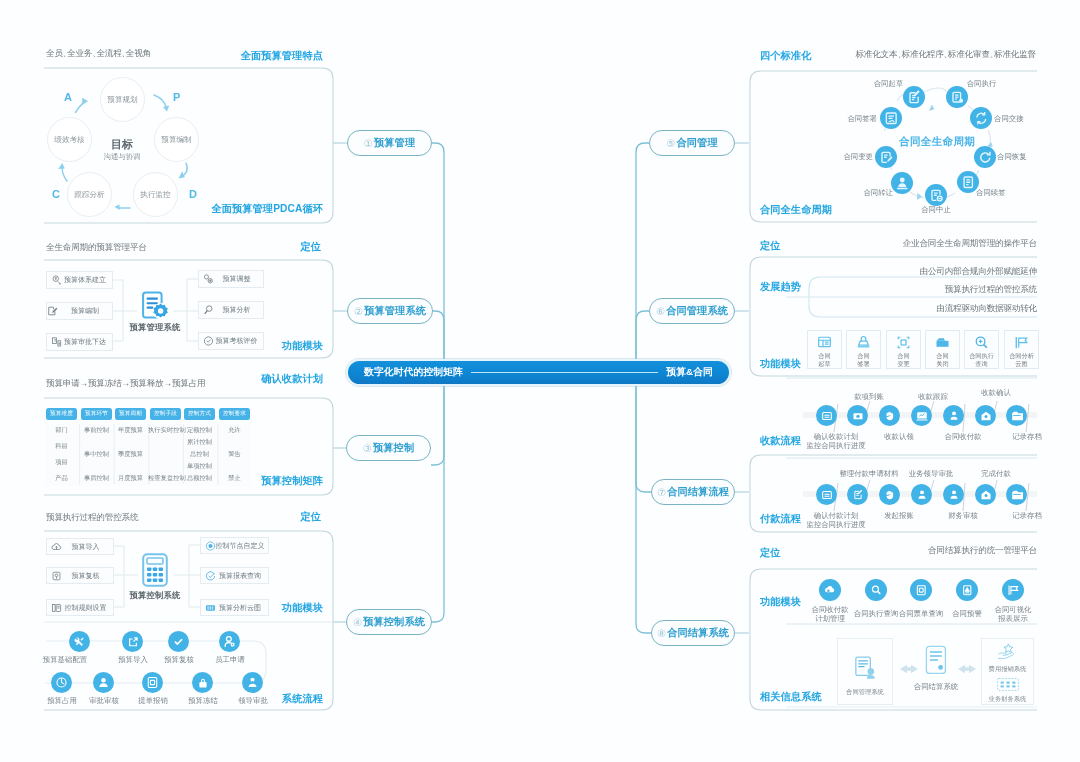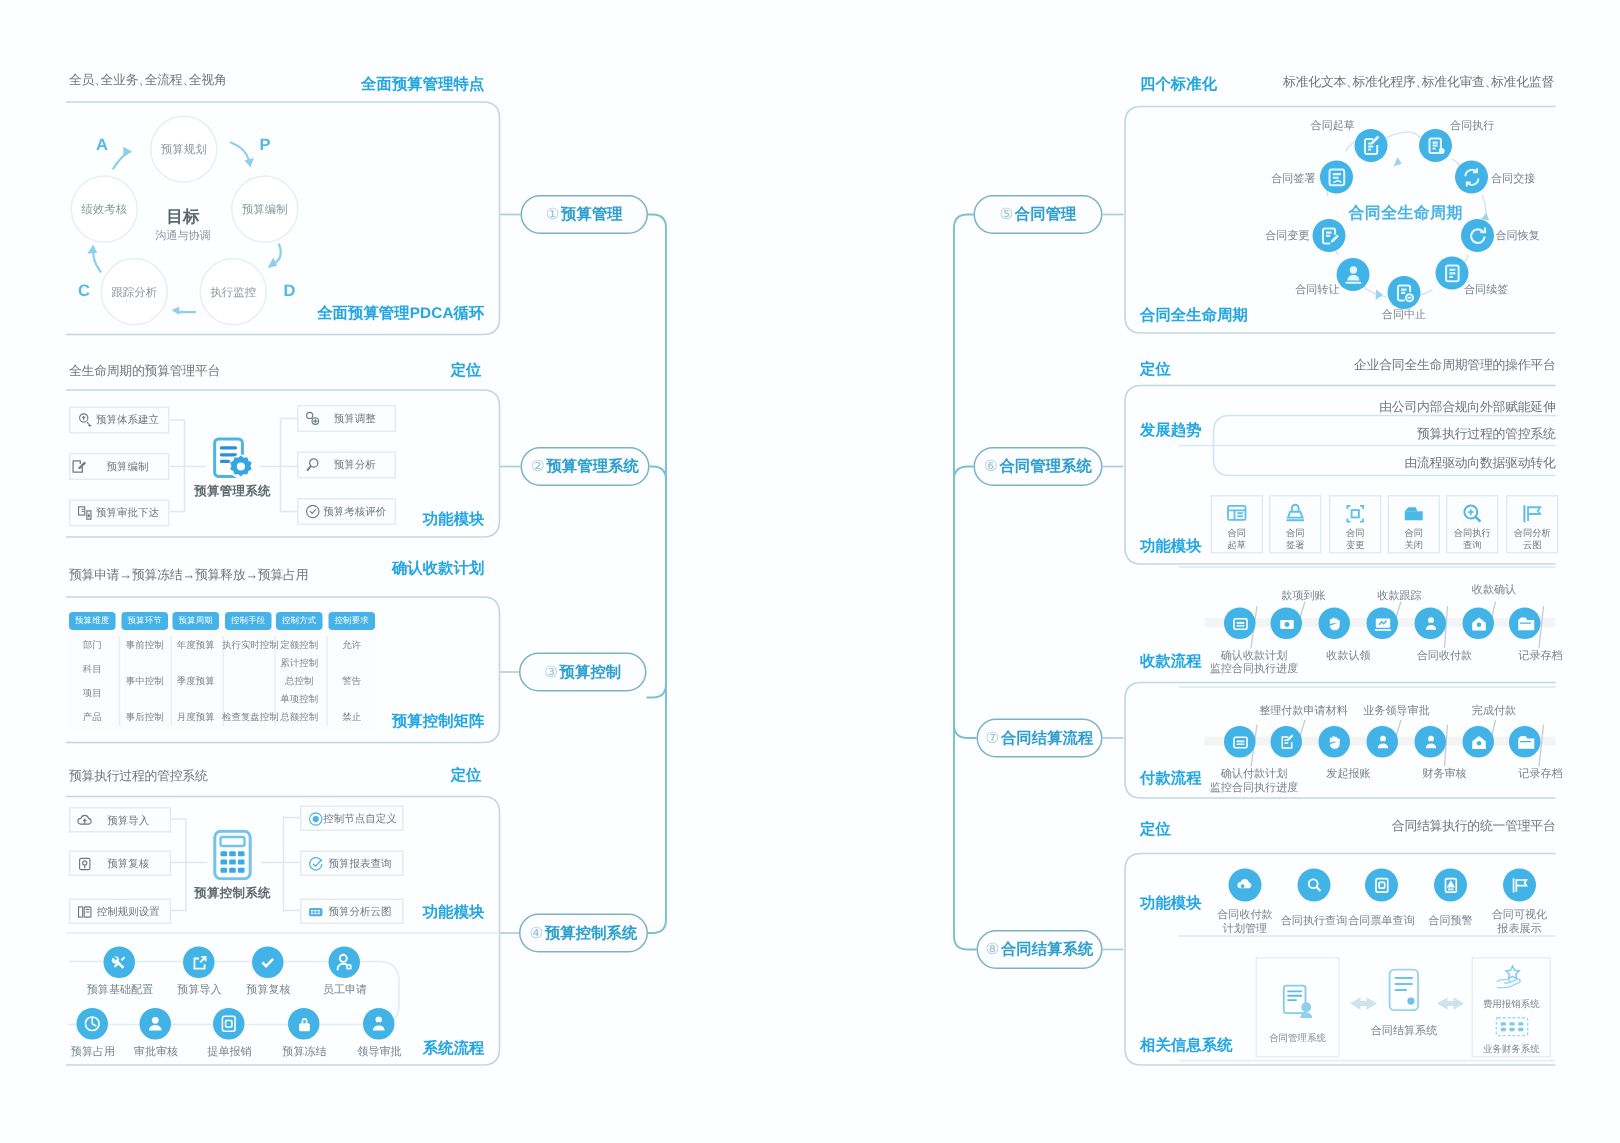--- a/index.html
+++ b/index.html
@@ -101,20 +101,25 @@
       <path d="M44,260 L322,260 Q333,260 333,271 L333,347 Q333,358 322,358 L44,358"></path>
       <path d="M44,398 L322,398 Q333,398 333,409 L333,484 Q333,495 322,495 L44,495"></path>
       <path d="M44,531 L322,531 Q333,531 333,542 L333,699 Q333,710 322,710 L44,710"></path>
       <path d="M1037,71  L761,71  Q750,71 750,82  L750,211 Q750,222 761,222 L1037,222"></path>
       <path d="M1037,257 L761,257 Q750,257 750,268 L750,365 Q750,376 761,376 L1037,376"></path>
       <path d="M1037,455 L761,455 Q750,455 750,466 L750,521 Q750,532 761,532 L1037,532"></path>
       <path d="M1037,569 L761,569 Q750,569 750,580 L750,699 Q750,710 761,710 L1037,710"></path>
     </g>
   </svg>
 
+  <div class="centerbar" style="left:346px;top:359px;width:385px;height:27px;">
+    <span class="lt">数字化时代的控制矩阵</span>
+    <span class="bar"></span>
+    <span class="rt">预算&amp;合同</span>
+  </div>
 
   <div class="cap" style="left:46px;top:48px;">全员<span class="cjkp">、</span>全业务<span class="cjkp">、</span>全流程<span class="cjkp">、</span>全视角</div>
   <div class="tag" style="right:757px;top:49px;">全面预算管理特点</div>
   <div class="tag" style="right:757px;top:202px;">全面预算管理PDCA循环</div>
 
   <svg class="ovl" width="1080" height="762">
     <g fill="none" stroke="#8ed0ec" stroke-width="1.5" stroke-linecap="round">
       <path d="M75.5,112.5 Q80,105 85,102"></path>
       <path d="M154,95 Q164,99 166,107"></path>
       <path d="M186,163 Q190,172 181,177"></path>
@@ -414,21 +419,21 @@
       </svg>
   </div>
   <div class="bic" style="left:219px;top:631px;width:21px;height:21px;">
     <svg width="13" height="13" viewBox="0 0 16 16">
         <circle cx="7.2" cy="4.8" r="2.9" fill="none" stroke="#fff" stroke-width="1.6"></circle>
         <path d="M2.6 14c0-3 2-4.8 4.6-4.8 1 0 1.8.2 2.6.6" fill="none" stroke="#fff" stroke-width="1.6" stroke-linecap="round"></path>
         <rect x="9.6" y="9.6" width="4.4" height="4.4" rx="1" fill="#fff"></rect>
         <path d="M11.8 10.8v2M10.8 11.8h2" stroke="#42b3e6" stroke-width=".9"></path>
       </svg>
   </div>
-  <div class="lbl" style="left:50px;top:655px;width:60px;">预算基础配置</div>
+  <div class="lbl" style="left:35px;top:655px;width:60px;">预算基础配置</div>
   <div class="lbl" style="left:108px;top:655px;width:50px;">预算导入</div>
   <div class="lbl" style="left:154px;top:655px;width:50px;">预算复核</div>
   <div class="lbl" style="left:205px;top:655px;width:50px;">员工申请</div>
 
   <div class="bic" style="left:51px;top:672px;width:21px;height:21px;">
     <svg width="13" height="13" viewBox="0 0 16 16" fill="none" stroke="#fff" stroke-width="1.3">
         <circle cx="8" cy="8" r="5.6"></circle>
         <path d="M8 3.2v4.8l3.4 2"></path>
       </svg>
   </div>

